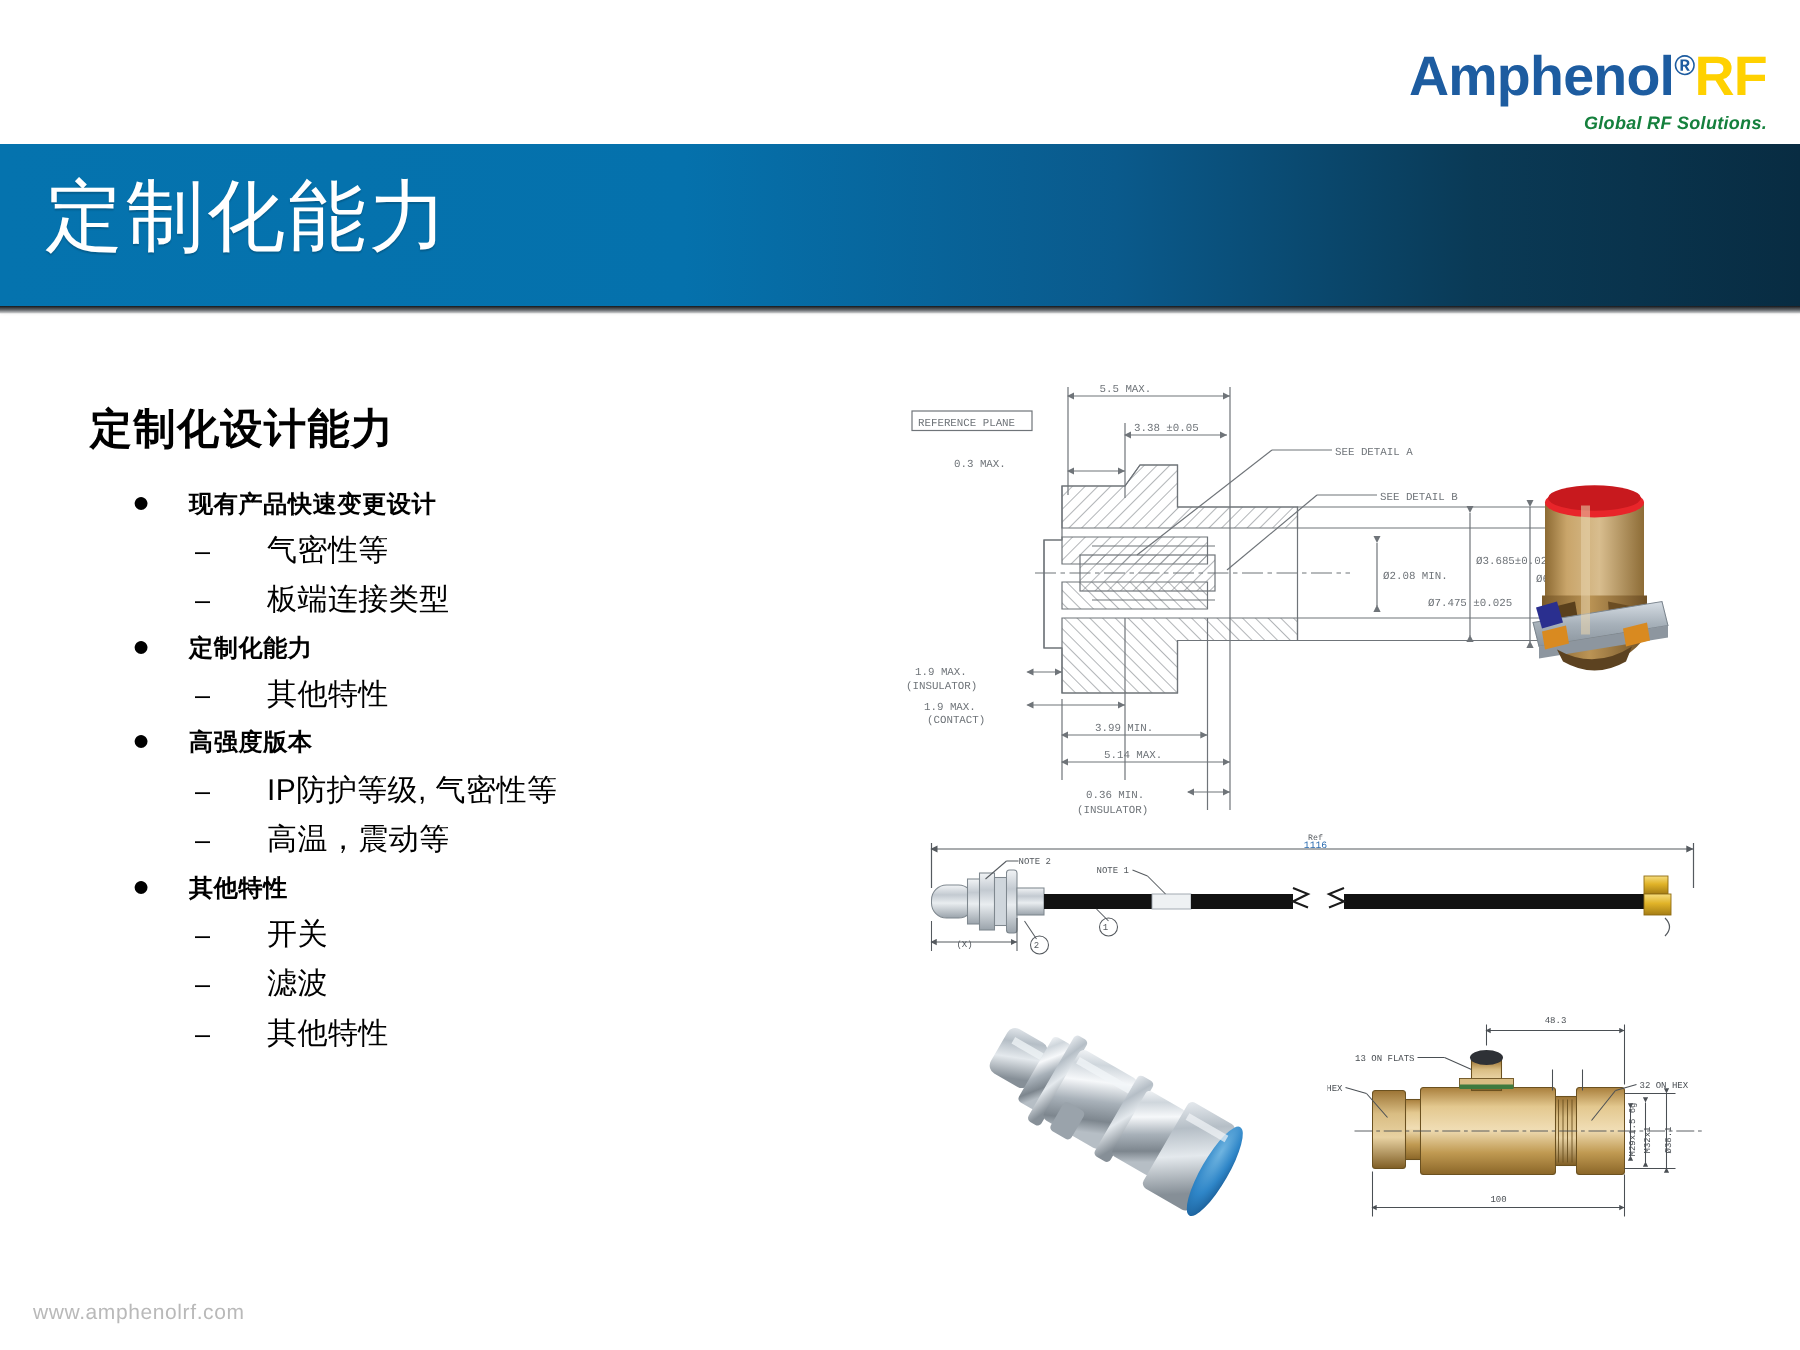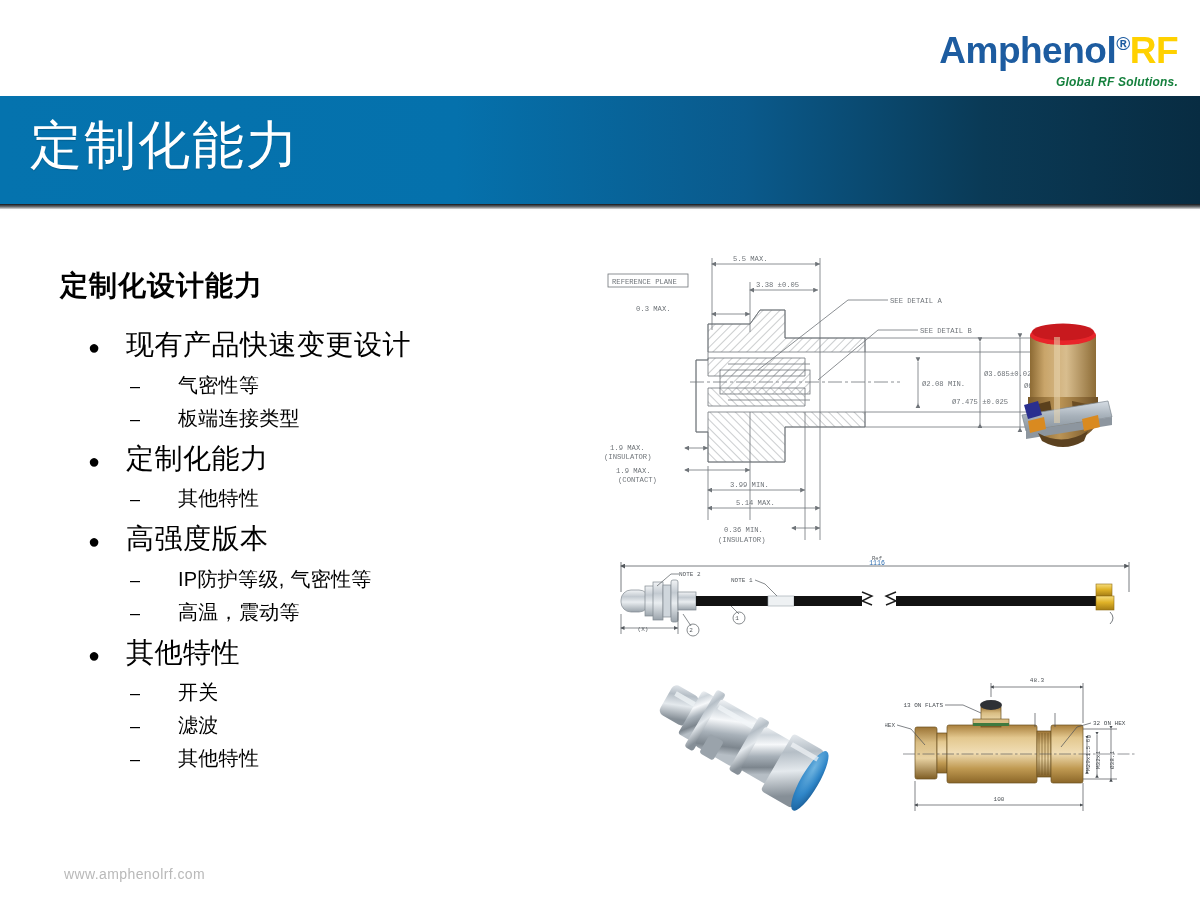--- a/index.html
+++ b/index.html
@@ -71,41 +71,41 @@
   .l1{
     display:flex;align-items:baseline;
     margin:0 0 4px 0;
     padding-left:88px;
   }
   .l1-marker{
     width:38px;flex:0 0 38px;
     font-size:20px;line-height:1;color:#000;
   }
   .l1-text{
-    font-size:28px;font-weight:normal;color:#000;
+    font-size:16px;font-weight:bold;color:#000;
     letter-spacing:0.5px;line-height:1.45;
   }
   .l2{
     display:flex;align-items:baseline;
     margin:0 0 2px 0;
     padding-left:130px;
   }
   .l2-marker{
     width:48px;flex:0 0 48px;
     font-size:18px;line-height:1;color:#000;
   }
   .l2-text{
     font-size:20px;font-weight:normal;color:#000;
     letter-spacing:0.3px;line-height:1.55;
   }
 
   
   #footer-url{
     position:absolute;left:22px;bottom:18px;
-    font-size:14px;color:#b9b9b9;letter-spacing:0.4px;margin-left:42px;
+    font-size:14px;color:#b9b9b9;letter-spacing:0.4px;
   }
 
   
   .figure{position:absolute;}
   #fig-drawing-section{ left:600px; top:252px; width:450px; height:295px; }
   #fig-render-3d{    left:1000px; top:305px; width:135px; height:155px; }
   #fig-cable-assy{   left:605px;  top:552px; width:540px; height:100px; }
   #fig-photo-connector{ left:640px; top:662px; width:215px; height:165px; }
   #fig-drawing-brass{ left:885px; top:665px; width:265px; height:160px; }
   .figure svg{display:block;width:100%;height:100%;}

